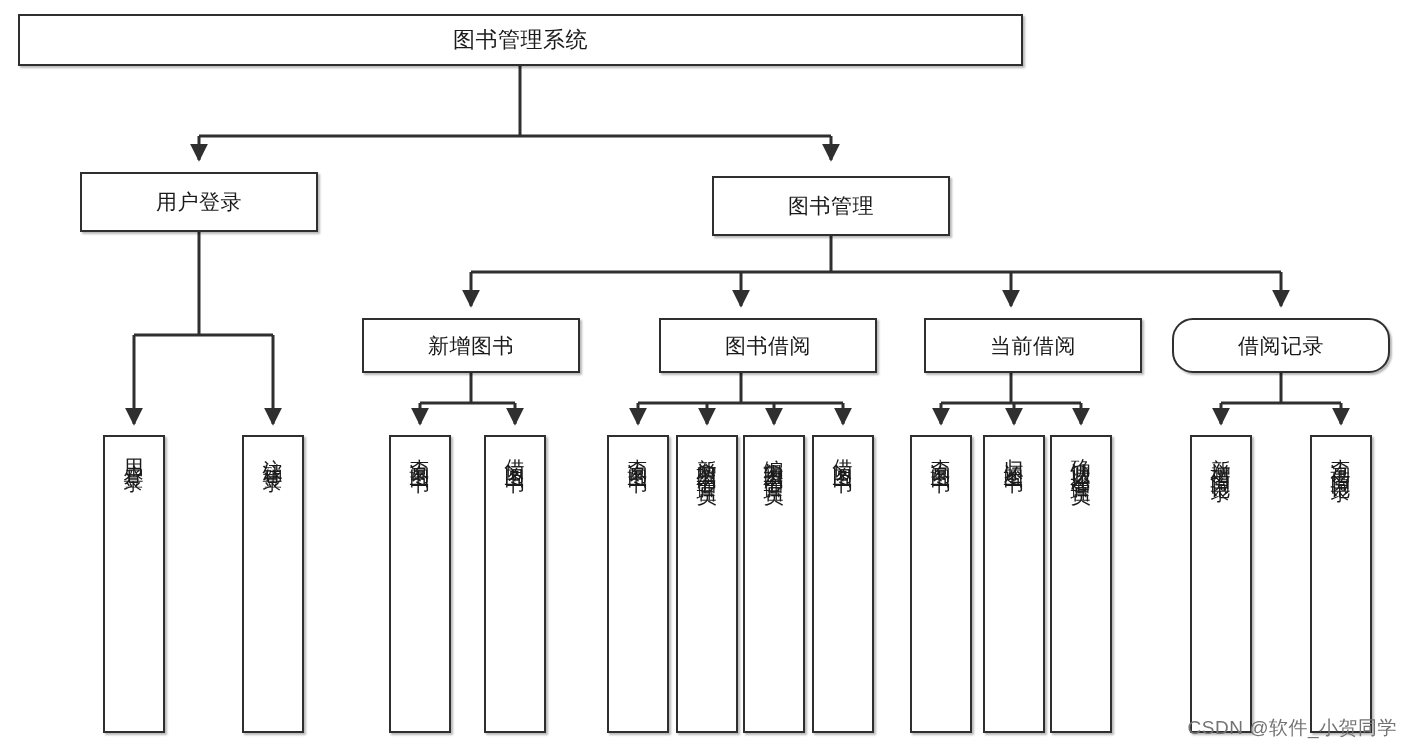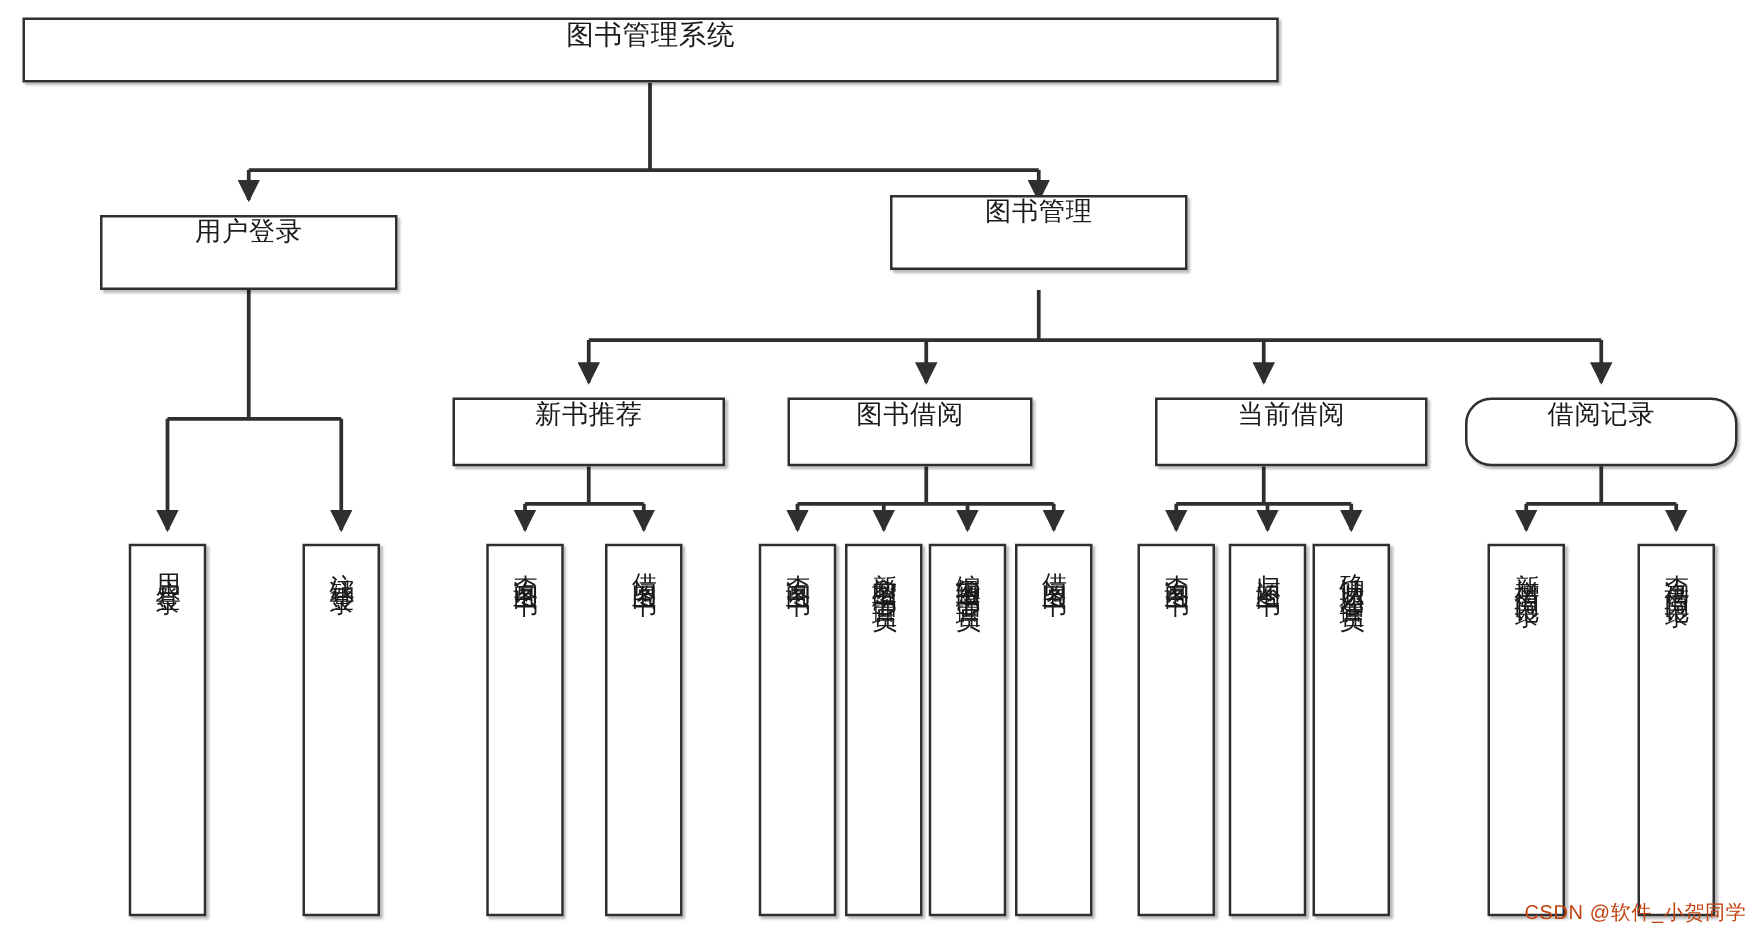--- a/index.html
+++ b/index.html
@@ -24,21 +24,21 @@
     width: 1405px;
     height: 747px;
   }
   .node {
     position: absolute;
     box-sizing: border-box;
     background: #ffffff;
     border: 2px solid #2f2f2f;
     box-shadow: 2px 2px 2px rgba(0,0,0,0.28);
     display: flex;
-    align-items: flex-start;
+    align-items: center;
     justify-content: center;
     color: #1a1a1a;
   }
   .node .label {
     display: block;
     text-align: center;
     line-height: 1.12;
     letter-spacing: 0.5px;
   }
   .node.horiz .label {
@@ -60,22 +60,22 @@
     line-height: 1;
     margin: 0 auto;
   }
   .node.vert.tall .label {
     letter-spacing: 4px;
   }
   #watermark {
     position: absolute;
     right: 8px;
     bottom: 6px;
-    font-size: 16px;
-    color: #c2410c;
+    font-size: 19px;
+    color: #737373;
     letter-spacing: 0.5px;
     white-space: nowrap;
     pointer-events: none;
   }
 </style>
 </head>
 <body>
 
 <div id="canvas">
 
@@ -130,29 +130,29 @@
   </svg>
 
   <div id="node-root" class="node horiz root" style="left: 18px; top: 14px; width: 1005px; height: 52px;">
     <span class="label">图书管理系统</span>
   </div>
 
   <div id="level1-layer">
       <div class="node horiz" style="left: 80px; top: 172px; width: 238px; height: 60px;">
         <span class="label">用户登录</span>
       </div>
-      <div class="node horiz" style="left: 712px; top: 156px; width: 238px; height: 60px;">
+      <div class="node horiz" style="left: 712px; top: 176px; width: 238px; height: 60px;">
         <span class="label">图书管理</span>
       </div>
     </div>
   <div id="level2-layer">
       <div class="node horiz" style="left: 362px; top: 318px; width: 218px; height: 55px;">
-        <span class="label">新书推荐</span>
-      </div>
-      <div class="node horiz" style="left: 630px; top: 318px; width: 196px; height: 55px;">
+        <span class="label">新增图书</span>
+      </div>
+      <div class="node horiz" style="left: 659px; top: 318px; width: 218px; height: 55px;">
         <span class="label">图书借阅</span>
       </div>
       <div class="node horiz" style="left: 924px; top: 318px; width: 218px; height: 55px;">
         <span class="label">当前借阅</span>
       </div>
       <div class="node horiz" style="left: 1172px; top: 318px; width: 218px; height: 55px; border-radius: 21px;">
         <span class="label">借阅记录</span>
       </div>
     </div>
   <div id="leaf-layer">

